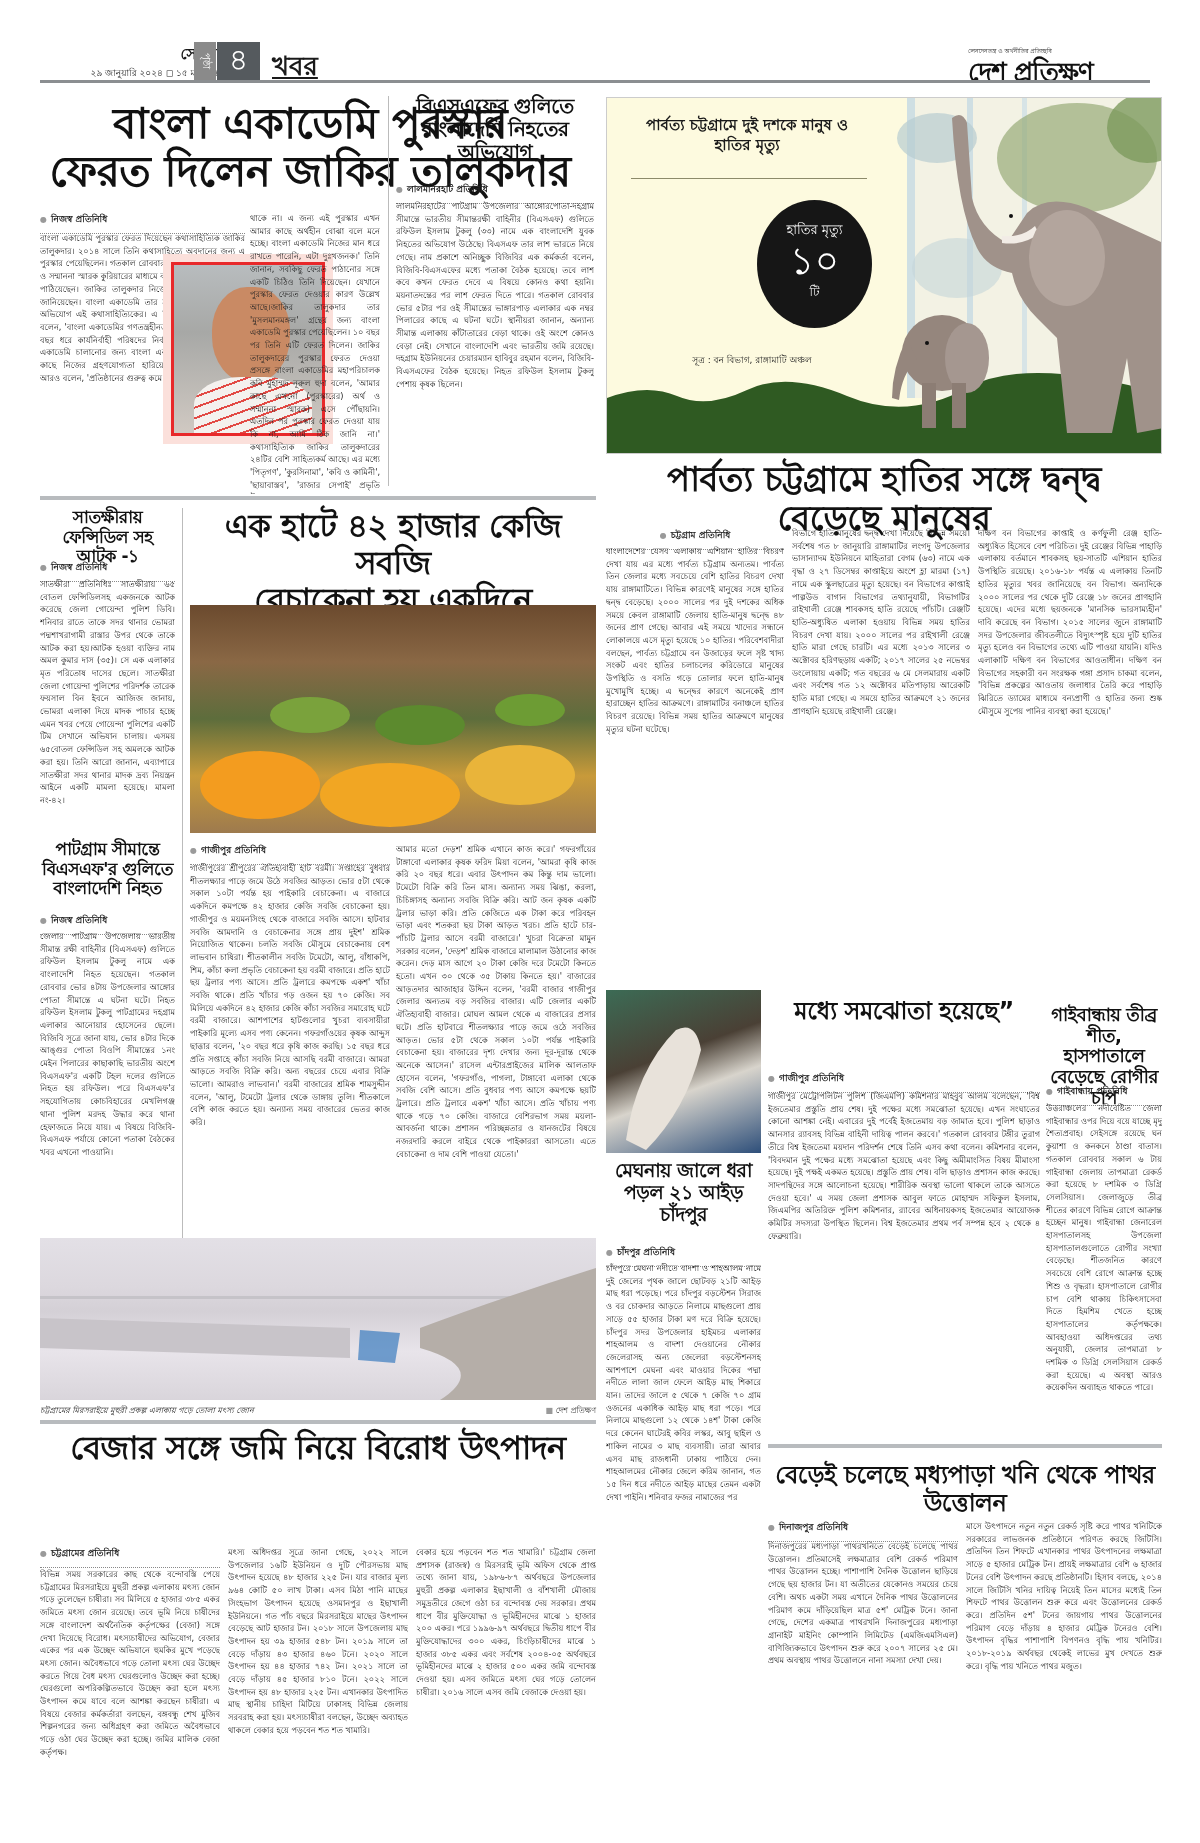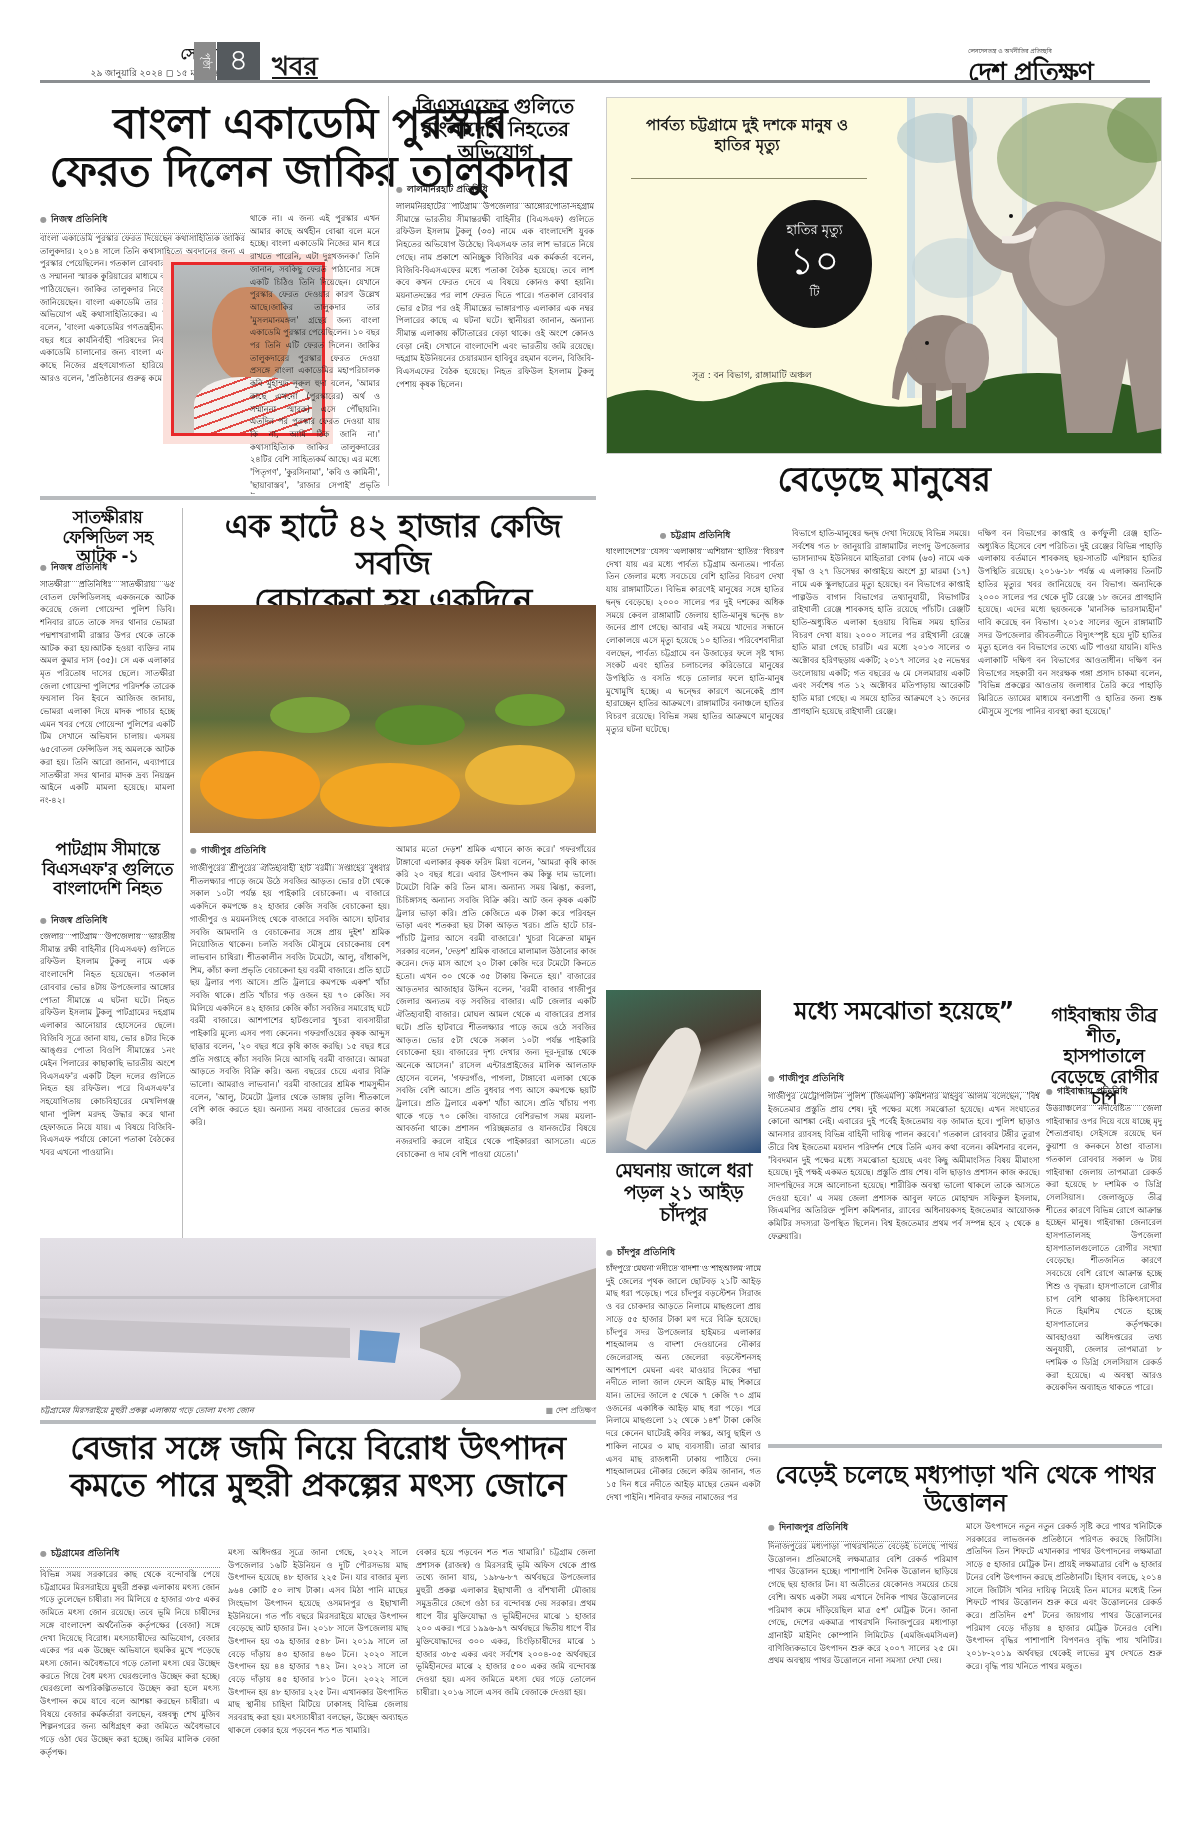--- a/index.html
+++ b/index.html
@@ -85,24 +85,25 @@
       <circle cx="320" cy="245" r="2" fill="#111"></circle>
     </g>
   </svg>
   <div class="abs" style="left:20px; top:18px; width:240px; text-align:center; font-size:15px; line-height:1.3; font-weight:bold;">পার্বত্য চট্টগ্রামে দুই দশকে মানুষ ও হাতির মৃত্যু</div>
   <div class="abs" style="left:24px; top:80px; width:236px; height:1px; background:#8c8a6a;"></div>
   <div class="abs" style="left:150px; top:102px; width:115px; height:128px; border-radius:50%; background:#161616; color:#fff; text-align:center;">
     <div style="margin-top:20px; font-size:13px;">হাতির মৃত্যু</div>
     <div style="font-size:38px; line-height:1.1;">১০</div>
     <div style="font-size:12px;">টি</div>
   </div>
-  <div class="abs" style="left:20px; top:270px; width:250px; text-align:center; font-size:9px;">সূত্র : বন বিভাগ, রাঙ্গামাটি অঞ্চল</div>
+  <div class="abs" style="left:20px; top:255px; width:250px; text-align:center; font-size:9px;">সূত্র : বন বিভাগ, রাঙ্গামাটি অঞ্চল</div>
 </div>
 
 <div class="abs headline" style="left:606px; top:460px; width:556px; font-size:34px;">
+  <div>পার্বত্য চট্টগ্রামে হাতির সঙ্গে দ্বন্দ্ব</div>
   <div>বেড়েছে মানুষের</div>
 </div>
 <div class="abs byline" style="left:606px; top:528px; width:178px;text-align:center;">চট্টগ্রাম প্রতিনিধি</div>
 <div class="abs body-text" style="left:606px; top:545px; width:178px; height:435px;">বাংলাদেশের যেসব এলাকায় এশিয়ান হাতির বিচরণ দেখা যায় এর মধ্যে পার্বত্য চট্টগ্রাম অন্যতম। পার্বত্য তিন জেলার মধ্যে সবচেয়ে বেশি হাতির বিচরণ দেখা যায় রাঙ্গামাটিতে। বিভিন্ন কারণেই মানুষের সঙ্গে হাতির দ্বন্দ্ব বেড়েছে। ২০০০ সালের পর দুই দশকের অধিক সময়ে কেবল রাঙ্গামাটি জেলায় হাতি-মানুষ দ্বন্দ্বে ৪৮ জনের প্রাণ গেছে। আবার এই সময়ে খাদ্যের সন্ধানে লোকালয়ে এসে মৃত্যু হয়েছে ১০ হাতির। পরিবেশবাদীরা বলছেন, পার্বত্য চট্টগ্রামে বন উজাড়ের ফলে সৃষ্ট খাদ্য সংকট এবং হাতির চলাচলের করিডোরে মানুষের উপস্থিতি ও বসতি গড়ে তোলার ফলে হাতি-মানুষ মুখোমুখি হচ্ছে। এ দ্বন্দ্বের কারণে অনেকেই প্রাণ হারাচ্ছেন হাতির আক্রমণে। রাঙ্গামাটির বনাঞ্চলে হাতির বিচরণ রয়েছে। বিভিন্ন সময় হাতির আক্রমণে মানুষের মৃত্যুর ঘটনা ঘটেছে।</div>
 <div class="abs body-text" style="left:792px; top:527px; width:178px; height:453px;">বিভাগে হাতি-মানুষের দ্বন্দ্ব দেখা দিয়েছে বিভিন্ন সময়ে। সর্বশেষ গত ৮ জানুয়ারি রাঙ্গামাটির লংগদু উপজেলার ভাসান্যাদম ইউনিয়নে মাহিতারা বেগম (৬৩) নামে এক বৃদ্ধা ও ২৭ ডিসেম্বর কাপ্তাইয়ে অংশে হ্লা মারমা (১৭) নামে এক স্কুলছাত্রের মৃত্যু হয়েছে। বন বিভাগের কাপ্তাই পাল্পউড বাগান বিভাগের তথ্যানুযায়ী, বিভাগটির রাইখালী রেঞ্জে শাবকসহ হাতি রয়েছে পাঁচটি। রেঞ্জটি হাতি-অধ্যুষিত এলাকা হওয়ায় বিভিন্ন সময় হাতির বিচরণ দেখা যায়। ২০০০ সালের পর রাইখালী রেঞ্জে হাতি মারা গেছে চারটি। এর মধ্যে ২০১৩ সালের ৩ অক্টোবর হরিণছড়ায় একটি; ২০১৭ সালের ২৫ নভেম্বর ডংলোয়ায় একটি; গত বছরের ৬ মে সেলমারায় একটি এবং সর্বশেষ গত ১২ অক্টোবর মতিপাড়ায় আরেকটি হাতি মারা গেছে। এ সময়ে হাতির আক্রমণে ২১ জনের প্রাণহানি হয়েছে রাইখালী রেঞ্জে।</div>
 <div class="abs body-text" style="left:978px; top:527px; width:184px; height:453px;">দক্ষিণ বন বিভাগের কাপ্তাই ও কর্ণফুলী রেঞ্জ হাতি-অধ্যুষিত হিসেবে বেশ পরিচিত। দুই রেঞ্জের বিভিন্ন পাহাড়ি এলাকায় বর্তমানে শাবকসহ ছয়-সাতটি এশিয়ান হাতির উপস্থিতি রয়েছে। ২০১৬-১৮ পর্যন্ত এ এলাকায় তিনটি হাতির মৃত্যুর খবর জানিয়েছে বন বিভাগ। অন্যদিকে ২০০০ সালের পর থেকে দুটি রেঞ্জে ১৮ জনের প্রাণহানি হয়েছে। এদের মধ্যে ছয়জনকে 'মানসিক ভারসাম্যহীন' দাবি করেছে বন বিভাগ। ২০১৫ সালের জুনে রাঙ্গামাটি সদর উপজেলার জীবতলীতে বিদ্যুৎস্পৃষ্ট হয়ে দুটি হাতির মৃত্যু হলেও বন বিভাগের তথ্যে এটি পাওয়া যায়নি। যদিও এলাকাটি দক্ষিণ বন বিভাগের আওতাধীন। দক্ষিণ বন বিভাগের সহকারী বন সংরক্ষক গঙ্গা প্রসাদ চাকমা বলেন, 'বিভিন্ন প্রকল্পের আওতায় জলাধার তৈরি করে পাহাড়ি ঝিরিতে ড্যামের মাধ্যমে বন্যপ্রাণী ও হাতির জন্য শুষ্ক মৌসুমে সুপেয় পানির ব্যবস্থা করা হয়েছে।'</div>
 
 <div class="abs hr-gray" style="left:40px; top:496px; width:556px;"></div>
 
 <div class="abs headline" style="left:40px; top:508px; width:135px; font-size:17px;">সাতক্ষীরায় ফেন্সিডিল সহ আটক -১</div>
@@ -160,21 +161,20 @@
     <path d="M320 92 L360 95 L355 125 L318 122 Z" fill="#3a7cbf" opacity="0.7"></path>
     <path d="M380 90 Q460 60 556 30 L556 162 L400 162 Q450 130 380 110 Z" fill="#b5aea8"></path>
   </svg>
 </div>
 <div class="abs caption" style="left:40px; top:1404px; width:400px;">চট্টগ্রামের মিরসরাইয়ে মুহুরী প্রকল্প এলাকায় গড়ে তোলা মৎস্য জোন</div>
 <div class="abs credit" style="left:450px; top:1404px; width:146px;">দেশ প্রতিক্ষণ</div>
 <div class="abs hr-gray" style="left:40px; top:1420px; width:556px;"></div>
 
 <div class="abs headline" style="left:40px; top:1430px; width:556px; font-size:32px;">
   <div>বেজার সঙ্গে জমি নিয়ে বিরোধ উৎপাদন</div>
-  <div>কমতে পারে মুহুরী প্রকল্পের মৎস্য জোনে</div>
 </div>
 <div class="abs byline" style="left:40px; top:1546px; width:180px;">চট্টগ্রামের প্রতিনিধি</div>
 <div class="abs body-text" style="left:40px; top:1568px; width:180px; height:265px;">বিভিন্ন সময় সরকারের কাছ থেকে বন্দোবস্তি পেয়ে চট্টগ্রামের মিরসরাইয়ে মুহুরী প্রকল্প এলাকায় মৎস্য জোন গড়ে তুলেছেন চাষীরা। সব মিলিয়ে ৫ হাজার ৩৮৫ একর জমিতে মৎস্য জোন রয়েছে। তবে ভূমি নিয়ে চাষীদের সঙ্গে বাংলাদেশ অর্থনৈতিক কর্তৃপক্ষের (বেজা) সঙ্গে দেখা দিয়েছে বিরোধ। মৎস্যচাষীদের অভিযোগ, বেজার একের পর এক উচ্ছেদ অভিযানে হুমকির মুখে পড়েছে মৎস্য জোন। অবৈধভাবে গড়ে তোলা মৎস্য ঘের উচ্ছেদ করতে গিয়ে বৈধ মৎস্য ঘেরগুলোও উচ্ছেদ করা হচ্ছে। ঘেরগুলো অপরিকল্পিতভাবে উচ্ছেদ করা হলে মৎস্য উৎপাদন কমে যাবে বলে আশঙ্কা করছেন চাষীরা। এ বিষয়ে বেজার কর্মকর্তারা বলছেন, বঙ্গবন্ধু শেখ মুজিব শিল্পনগরের জন্য অধিগ্রহণ করা জমিতে অবৈধভাবে গড়ে ওঠা ঘের উচ্ছেদ করা হচ্ছে। জমির মালিক বেজা কর্তৃপক্ষ।</div>
 <div class="abs body-text" style="left:228px; top:1546px; width:180px; height:287px;">মৎস্য অধিদপ্তর সূত্রে জানা গেছে, ২০২২ সালে উপজেলার ১৬টি ইউনিয়ন ও দুটি পৌরসভায় মাছ উৎপাদন হয়েছে ৪৮ হাজার ২২৫ টন। যার বাজার মূল্য ৯৬৪ কোটি ৫০ লাখ টাকা। এসব মিঠা পানি মাছের সিংহভাগ উৎপাদন হয়েছে ওসমানপুর ও ইছাখালী ইউনিয়নে। গত পাঁচ বছরে মিরসরাইয়ে মাছের উৎপাদন বেড়েছে আট হাজার টন। ২০১৮ সালে উপজেলায় মাছ উৎপাদন হয় ৩৯ হাজার ৫৪৮ টন। ২০১৯ সালে তা বেড়ে দাঁড়ায় ৪৩ হাজার ৪৬০ টনে। ২০২০ সালে উৎপাদন হয় ৪৪ হাজার ৭৪২ টন। ২০২১ সালে তা বেড়ে দাঁড়ায় ৪৫ হাজার ৮১০ টনে। ২০২২ সালে উৎপাদন হয় ৪৮ হাজার ২২৫ টন। এখানকার উৎপাদিত মাছ স্থানীয় চাহিদা মিটিয়ে ঢাকাসহ বিভিন্ন জেলায় সরবরাহ করা হয়। মৎস্যচাষীরা বলছেন, উচ্ছেদ অব্যাহত থাকলে বেকার হয়ে পড়বেন শত শত খামারি।</div>
 <div class="abs body-text" style="left:416px; top:1546px; width:180px; height:287px;">বেকার হয়ে পড়বেন শত শত খামারি।' চট্টগ্রাম জেলা প্রশাসক (রাজস্ব) ও মিরসরাই ভূমি অফিস থেকে প্রাপ্ত তথ্যে জানা যায়, ১৯৮৬-৮৭ অর্থবছরে উপজেলার মুহুরী প্রকল্প এলাকার ইছাখালী ও বাঁশখালী মৌজায় সমুদ্রতীরে জেগে ওঠা চর বন্দোবস্ত দেয় সরকার। প্রথম ধাপে বীর মুক্তিযোদ্ধা ও ভূমিহীনদের মাঝে ১ হাজার ২০০ একর। পরে ১৯৯৬-৯৭ অর্থবছরে দ্বিতীয় ধাপে বীর মুক্তিযোদ্ধাদের ৩০০ একর, চিংড়িচাষীদের মাঝে ১ হাজার ৩৮৫ একর এবং সর্বশেষ ২০০৪-০৫ অর্থবছরে ভূমিহীনদের মাঝে ২ হাজার ৫০০ একর জমি বন্দোবস্ত দেওয়া হয়। এসব জমিতে মৎস্য ঘের গড়ে তোলেন চাষীরা। ২০১৬ সালে এসব জমি বেজাকে দেওয়া হয়।</div>
 
 <div class="abs hr-gray" style="left:768px; top:1444px; width:394px;"></div>
 <div class="abs headline" style="left:768px; top:1462px; width:394px; font-size:24px;">বেড়েই চলেছে মধ্যপাড়া খনি থেকে পাথর উত্তোলন</div>
 <div class="abs byline" style="left:768px; top:1520px; width:190px;">দিনাজপুর প্রতিনিধি</div>
 <div class="abs body-text" style="left:768px; top:1540px; width:190px; height:295px;">দিনাজপুরের মধ্যপাড়া পাথরখনিতে বেড়েই চলেছে পাথর উত্তোলন। প্রতিমাসেই লক্ষমাত্রার বেশি রেকর্ড পরিমাণ পাথর উত্তোলন হচ্ছে। পাশাপাশি দৈনিক উত্তোলন ছাড়িয়ে গেছে ছয় হাজার টন। যা অতীতের যেকোনও সময়ের চেয়ে বেশি। অথচ একটা সময় এখানে দৈনিক পাথর উত্তোলনের পরিমাণ কমে দাঁড়িয়েছিল মাত্র ৫শ' মেট্রিক টনে। জানা গেছে, দেশের একমাত্র পাথরখনি দিনাজপুরের মধ্যপাড়া গ্রানাইট মাইনিং কোম্পানি লিমিটেড (এমজিএমসিএল) বাণিজ্যিকভাবে উৎপাদন শুরু করে ২০০৭ সালের ২৫ মে। প্রথম অবস্থায় পাথর উত্তোলনে নানা সমস্যা দেখা দেয়।</div>

